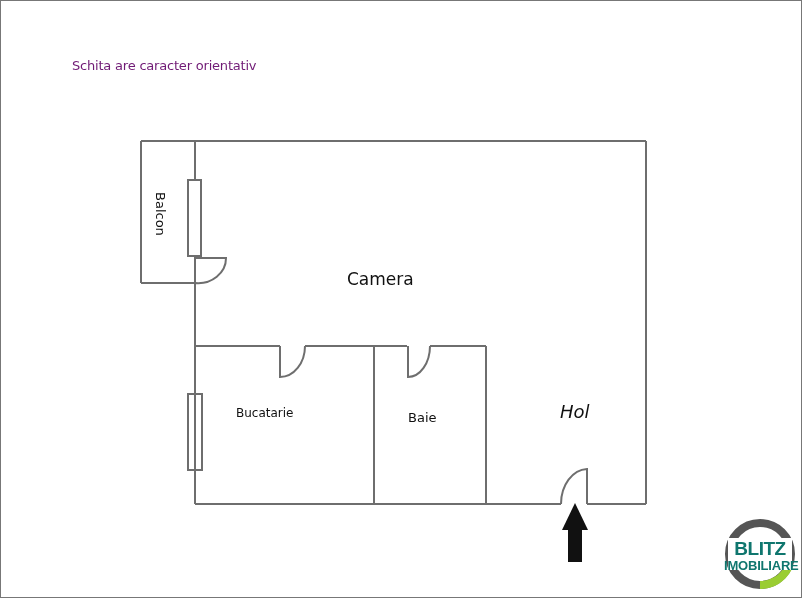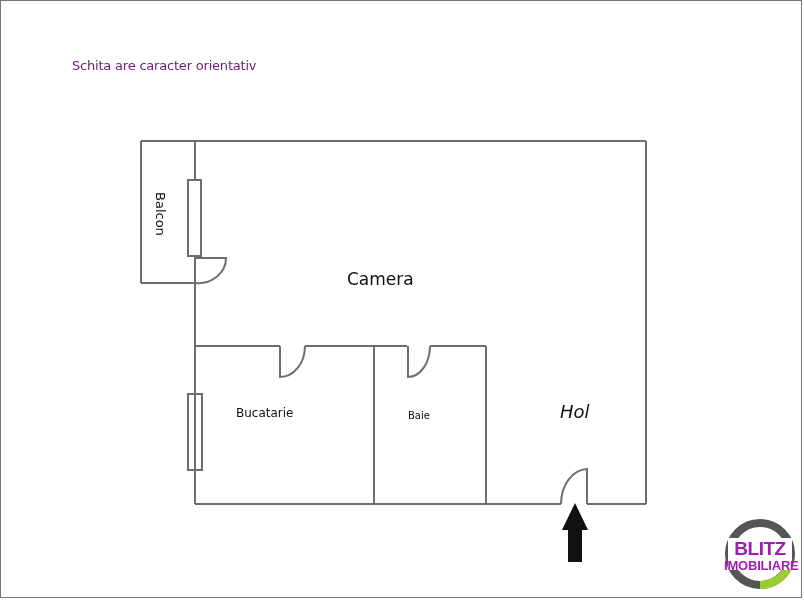--- a/index.html
+++ b/index.html
@@ -6,26 +6,26 @@
   body { width: 804px; height: 600px; position: relative; overflow: hidden;
          font-family: "DejaVu Sans", sans-serif; }
   .frame { position: absolute; left: 0; top: 0; width: 802px; height: 598px;
            border: 1px solid #777; box-sizing: border-box; }
   .note { position: absolute; left: 72px; top: 58px; font-size: 13px; color: #701a75;
           letter-spacing: -0.2px; }
   svg.plan { position: absolute; left: 0; top: 0; }
   .label { position: absolute; color: #111; white-space: nowrap; }
   .lbl-camera { left: 347px; top: 229px; font-size: 17px; margin-top: 40px; }
   .lbl-bucatarie { left: 236px; top: 406px; font-size: 12px; }
-  .lbl-baie { left: 408px; top: 410px; font-size: 10px; }
+  .lbl-baie { left: 408px; top: 410px; font-size: 13px; }
   .lbl-hol { left: 560px; top: 401px; font-size: 18px; font-style: italic; }
   .lbl-balcon { left: 168px; top: 192px; font-size: 13px; transform-origin: left top;
                 transform: translate(0,0) rotate(90deg); }
   .logo { position: absolute; left: 724px; top: 518px; width: 72px; height: 72px; }
-  .logo-text { position: absolute; left: 0; width: 72px; text-align: center; color: #a21caf;
+  .logo-text { position: absolute; left: 0; width: 72px; text-align: center; color: #0f766e;
                font-weight: bold; font-family: "Liberation Sans", sans-serif; }
   .logo-main { top: 20px; font-size: 19px; letter-spacing: -0.5px; }
   .logo-sub { top: 40px; font-size: 13px; letter-spacing: -0.2px; }
 </style>
 </head>
 <body>
 
 <div class="frame"></div>
 
 <div class="note">Schita are caracter orientativ</div>

